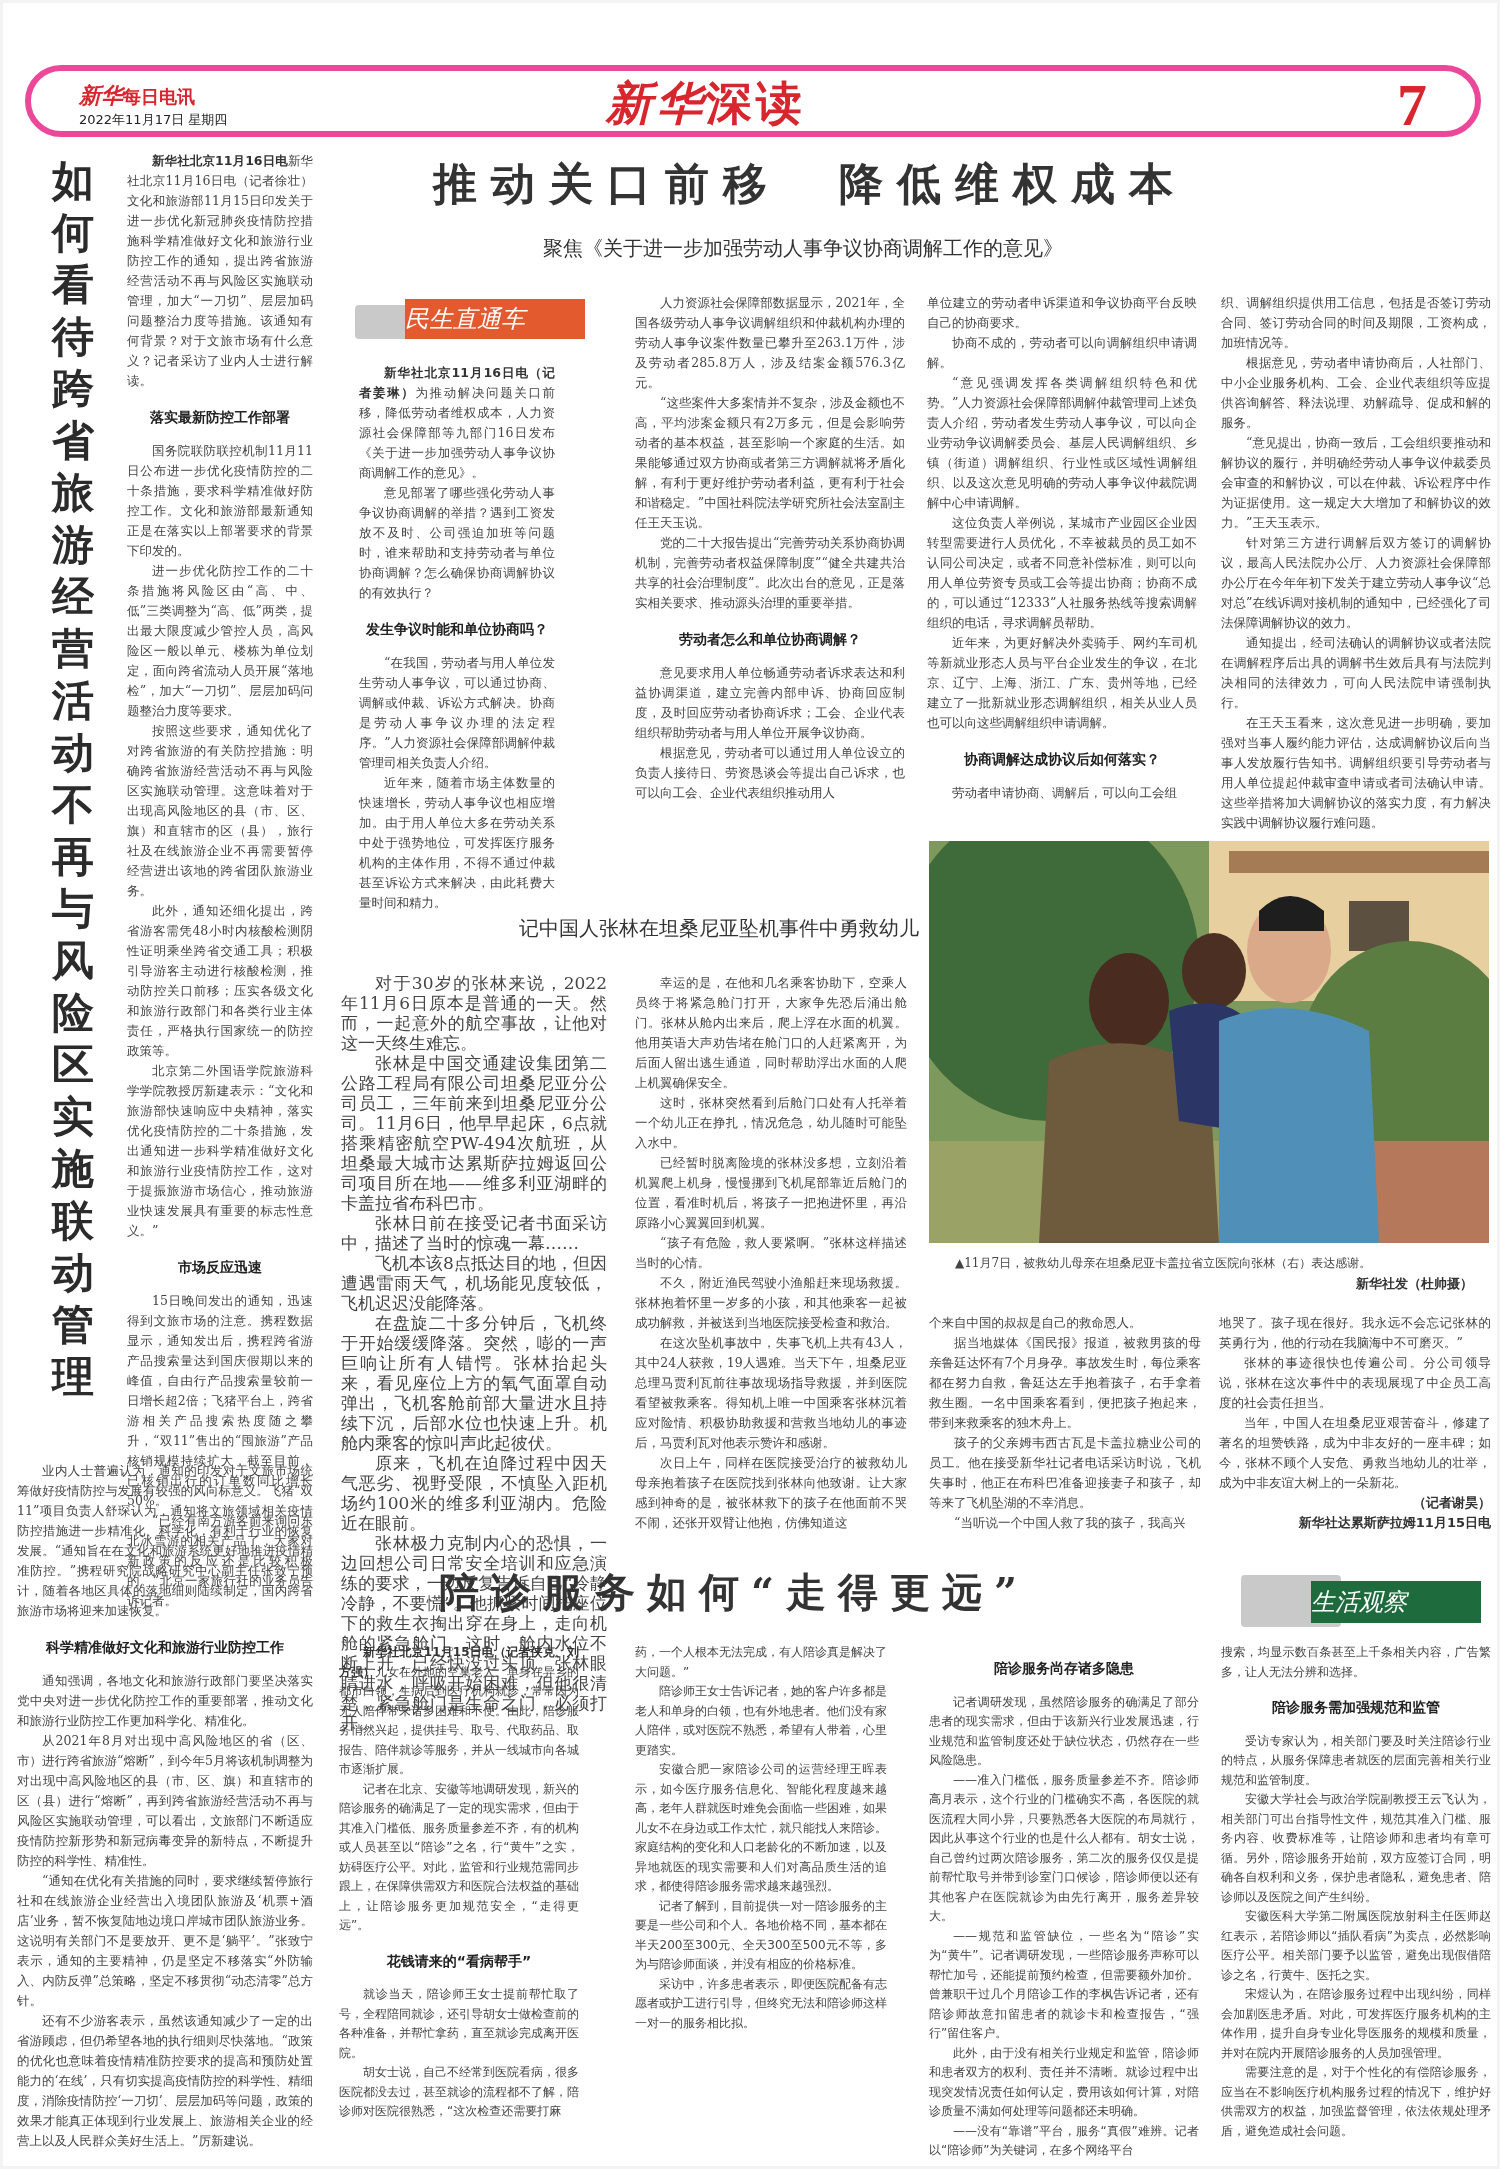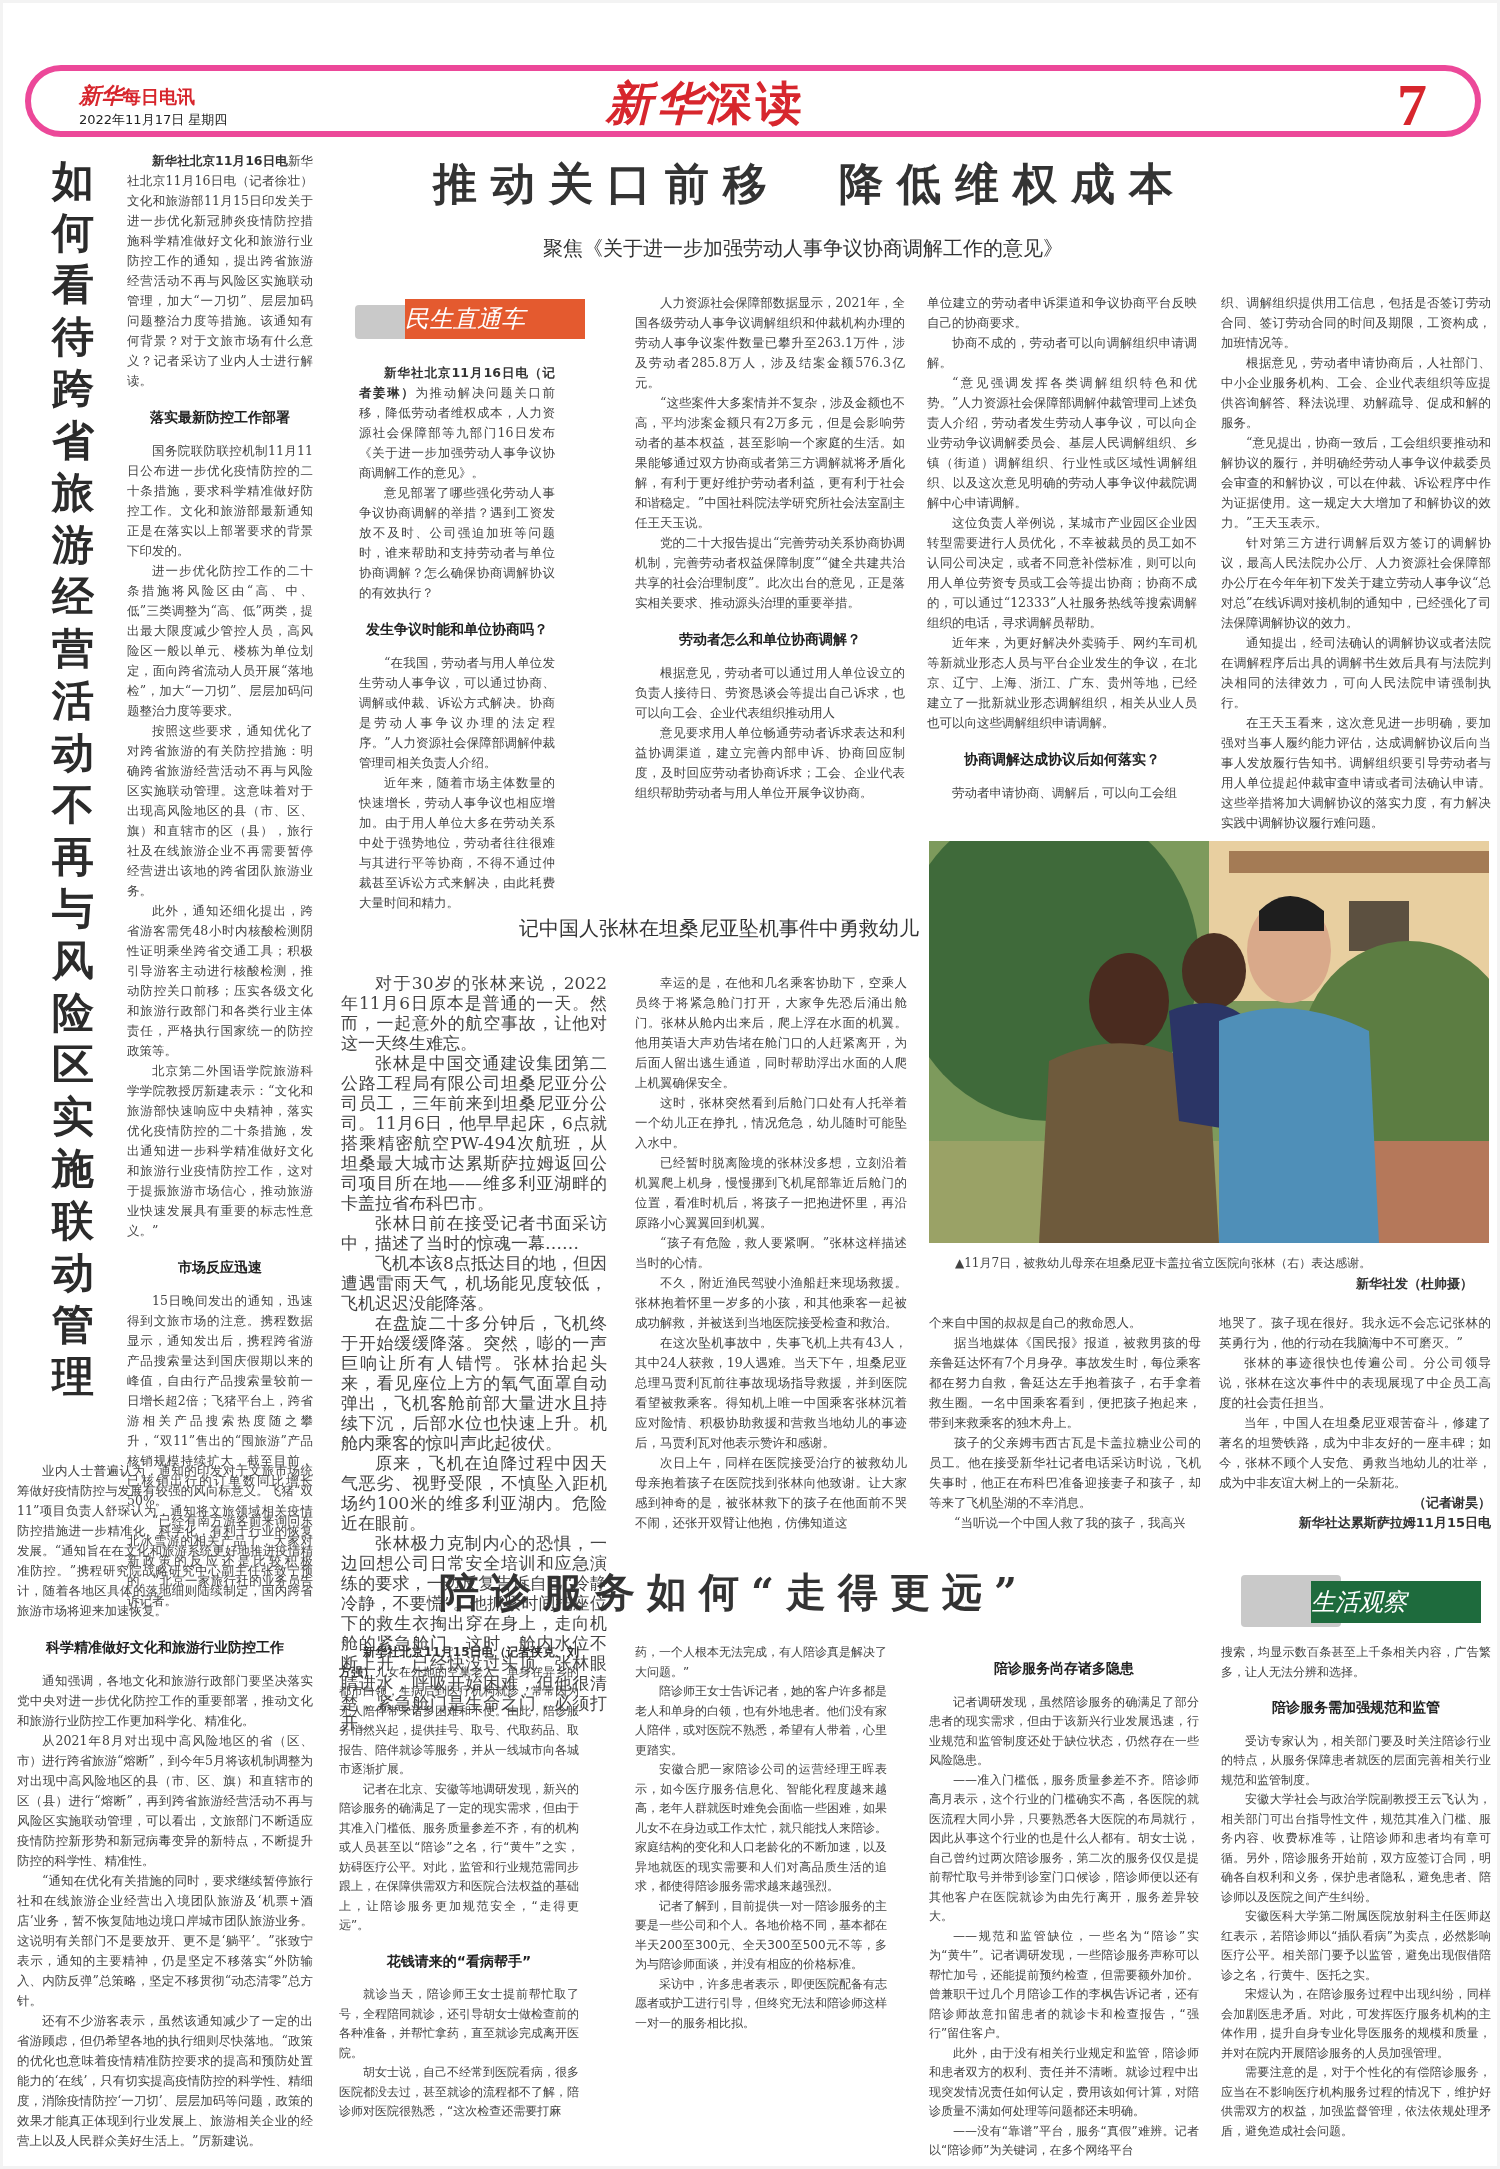--- a/index.html
+++ b/index.html
@@ -73,29 +73,29 @@
   <div class="badge" style="left:352px;top:296px;width:240px;">
     <div class="grey"></div>
     <div class="box" style="background:#e45a2f">民生直通车</div>
   </div>
 
   <div class="col txt" style="left:356px;top:360px;width:196px;">
     <p><b class="sans" style="color:#333">新华社北京11月16日电（记者姜琳）</b><span>为推动解决问题关口前移，降低劳动者维权成本，人力资源社会保障部等九部门16日发布《关于进一步加强劳动人事争议协商调解工作的意见》。</span></p>
     <p>意见部署了哪些强化劳动人事争议协商调解的举措？遇到工资发放不及时、公司强迫加班等问题时，谁来帮助和支持劳动者与单位协商调解？怎么确保协商调解协议的有效执行？</p>
     <div class="h-sub">发生争议时能和单位协商吗？</div>
     <p>“在我国，劳动者与用人单位发生劳动人事争议，可以通过协商、调解或仲裁、诉讼方式解决。协商是劳动人事争议办理的法定程序。”人力资源社会保障部调解仲裁管理司相关负责人介绍。</p>
-    <p>近年来，随着市场主体数量的快速增长，劳动人事争议也相应增加。由于用人单位大多在劳动关系中处于强势地位，劳动者往往很难与其进行平等协商，不得不通过仲裁甚至诉讼方式来解决，由此耗费大量时间和精力。</p>
+    <p>近年来，随着市场主体数量的快速增长，劳动人事争议也相应增加。由于用人单位大多在劳动关系中处于强势地位，可发挥医疗服务机构的主体作用，不得不通过仲裁甚至诉讼方式来解决，由此耗费大量时间和精力。</p>
   </div>
   <div class="col txt" style="left:632px;top:290px;width:270px;">
     <p>人力资源社会保障部数据显示，2021年，全国各级劳动人事争议调解组织和仲裁机构办理的劳动人事争议案件数量已攀升至263.1万件，涉及劳动者285.8万人，涉及结案金额576.3亿元。</p>
     <p>“这些案件大多案情并不复杂，涉及金额也不高，平均涉案金额只有2万多元，但是会影响劳动者的基本权益，甚至影响一个家庭的生活。如果能够通过双方协商或者第三方调解就将矛盾化解，有利于更好维护劳动者利益，更有利于社会和谐稳定。”中国社科院法学研究所社会法室副主任王天玉说。</p>
     <p>党的二十大报告提出“完善劳动关系协商协调机制，完善劳动者权益保障制度”“健全共建共治共享的社会治理制度”。此次出台的意见，正是落实相关要求、推动源头治理的重要举措。</p>
     <div class="h-sub">劳动者怎么和单位协商调解？</div>
+    <p>意见要求用人单位畅通劳动者诉求表达和利益协调渠道，建立完善内部申诉、协商回应制度，及时回应劳动者协商诉求；工会、企业代表组织帮助劳动者与用人单位开展争议协商。</p>
     <p>根据意见，劳动者可以通过用人单位设立的负责人接待日、劳资恳谈会等提出自己诉求，也可以向工会、企业代表组织推动用人</p>
-    <p>意见要求用人单位畅通劳动者诉求表达和利益协调渠道，建立完善内部申诉、协商回应制度，及时回应劳动者协商诉求；工会、企业代表组织帮助劳动者与用人单位开展争议协商。</p>
   </div>
   <div class="col txt" style="left:924px;top:290px;width:270px;">
     <p style="text-indent:0">单位建立的劳动者申诉渠道和争议协商平台反映自己的协商要求。</p>
     <p>协商不成的，劳动者可以向调解组织申请调解。</p>
     <p>“意见强调发挥各类调解组织特色和优势。”人力资源社会保障部调解仲裁管理司上述负责人介绍，劳动者发生劳动人事争议，可以向企业劳动争议调解委员会、基层人民调解组织、乡镇（街道）调解组织、行业性或区域性调解组织、以及这次意见明确的劳动人事争议仲裁院调解中心申请调解。</p>
     <p>这位负责人举例说，某城市产业园区企业因转型需要进行人员优化，不幸被裁员的员工如不认同公司决定，或者不同意补偿标准，则可以向用人单位劳资专员或工会等提出协商；协商不成的，可以通过“12333”人社服务热线等搜索调解组织的电话，寻求调解员帮助。</p>
     <p>近年来，为更好解决外卖骑手、网约车司机等新就业形态人员与平台企业发生的争议，在北京、辽宁、上海、浙江、广东、贵州等地，已经建立了一批新就业形态调解组织，相关从业人员也可以向这些调解组织申请调解。</p>
     <div class="h-sub">协商调解达成协议后如何落实？</div>
     <p>劳动者申请协商、调解后，可以向工会组</p>
   </div>

